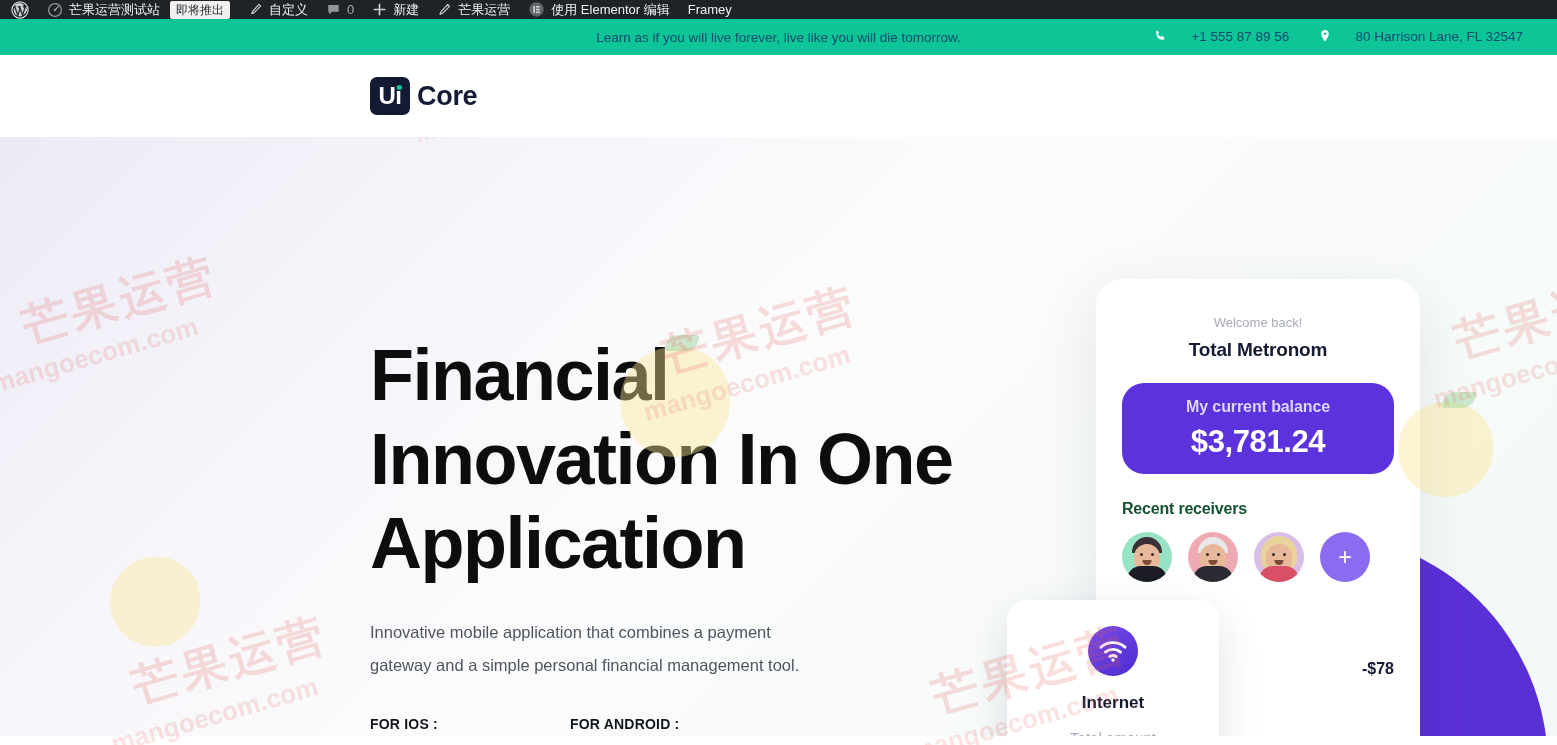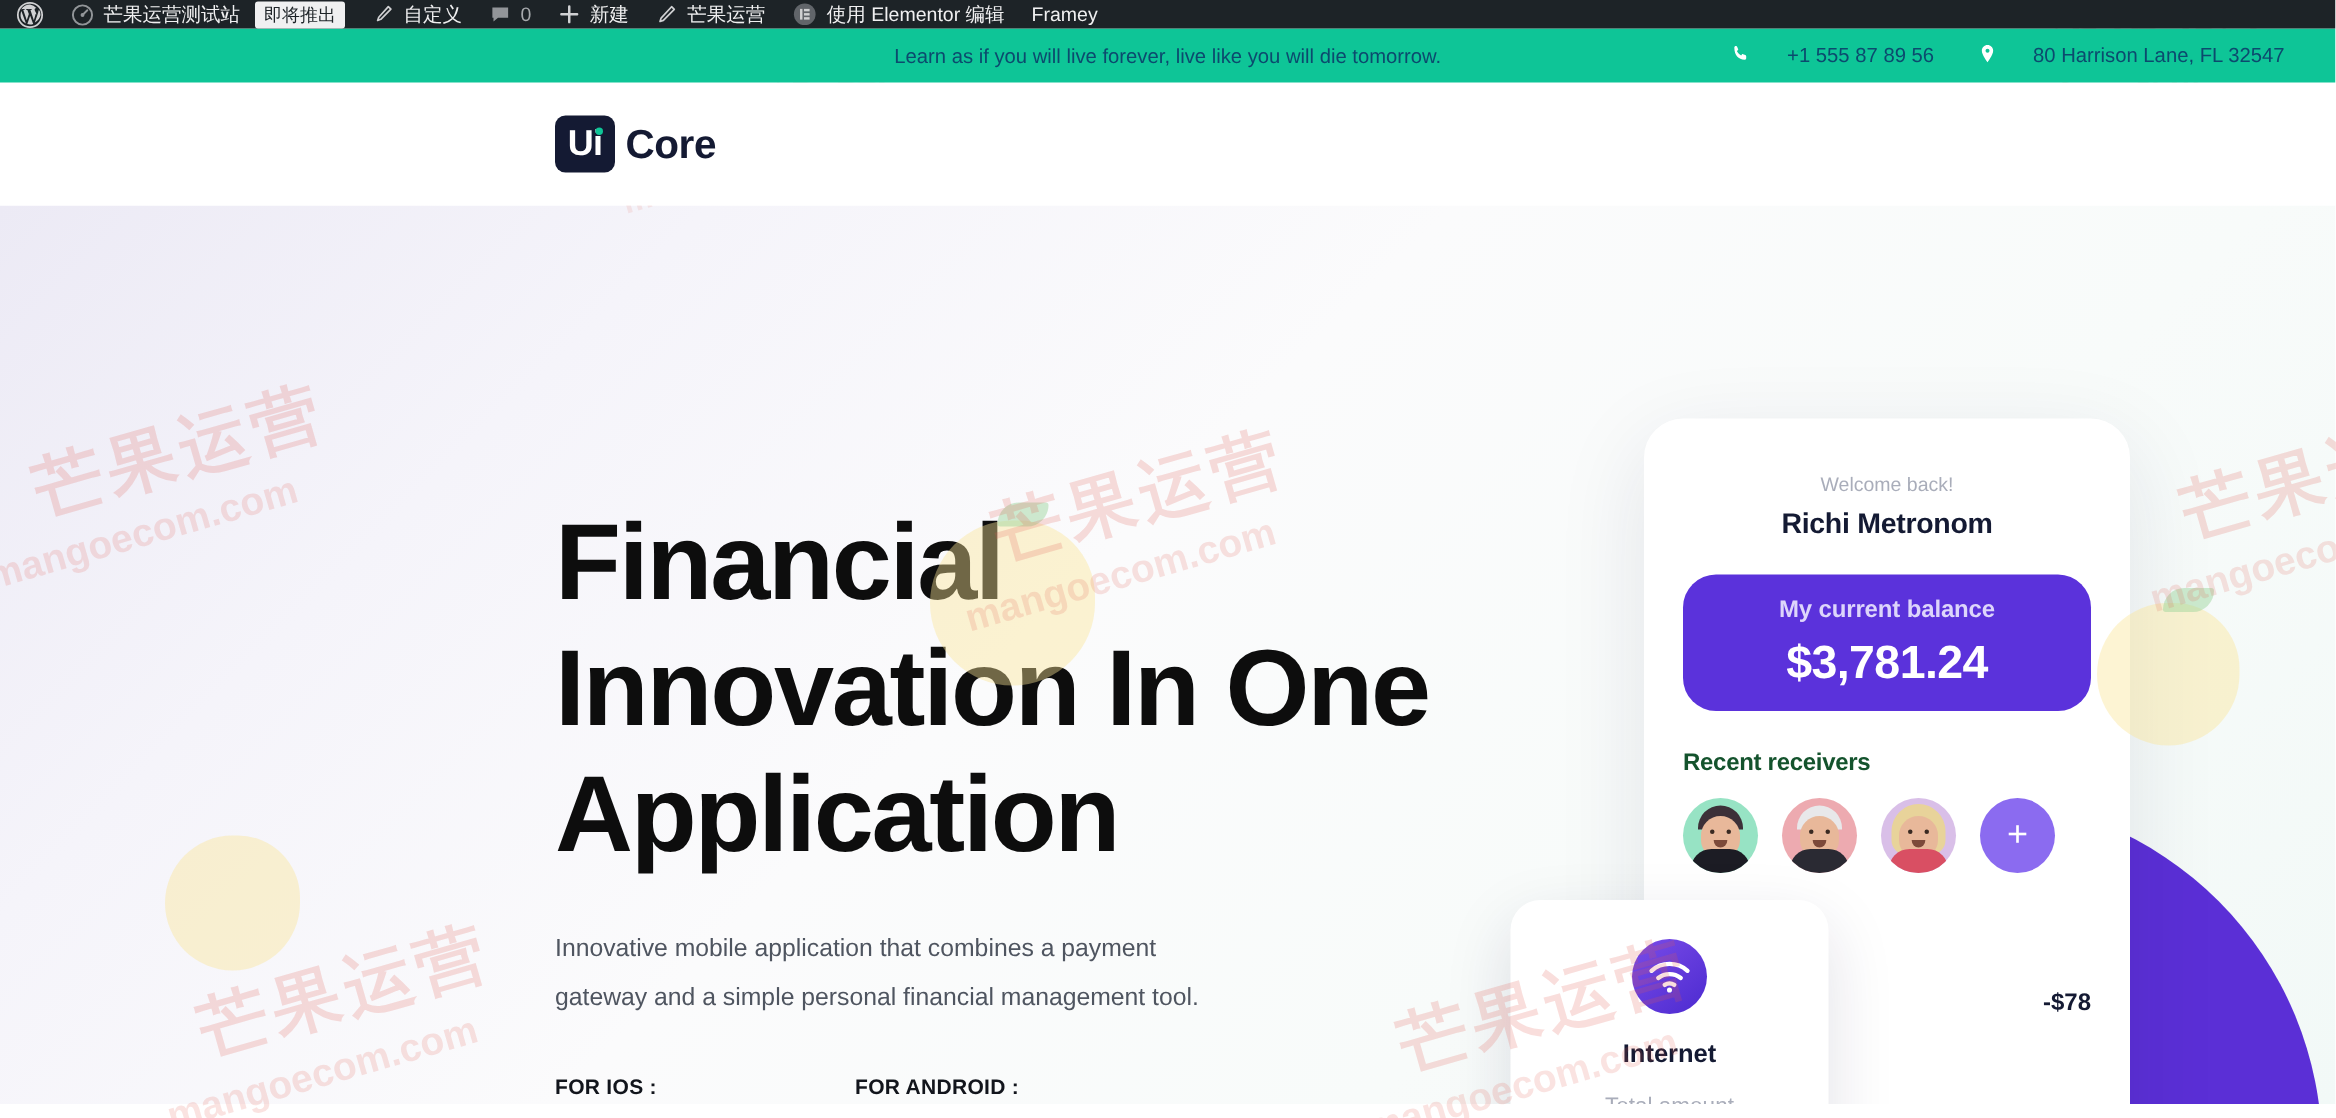--- a/index.html
+++ b/index.html
@@ -386,21 +386,21 @@
     <h1 id="hero-title">Financial Innovation In One Application</h1>
     <p id="hero-sub">Innovative mobile application that combines a payment gateway and a simple personal financial management tool.</p>
     <div id="hero-stores">
       <span class="store-label store-ios">FOR IOS :</span>
       <span class="store-label">FOR ANDROID :</span>
     </div>
   </div>
 
   <div id="app-card">
     <div class="welcome-line">Welcome back!</div>
-    <div class="user-name">Richi Metronom</div>
+    <div class="user-name">Total Metronom</div>
 
     <div id="balance-card">
       <div class="balance-label">My current balance</div>
       <div class="balance-value">$3,781.24</div>
     </div>
 
     <div class="section-title">Recent receivers</div>
     <div id="receivers">
 
       <div class="avatar" style="background:#97e3c4">

